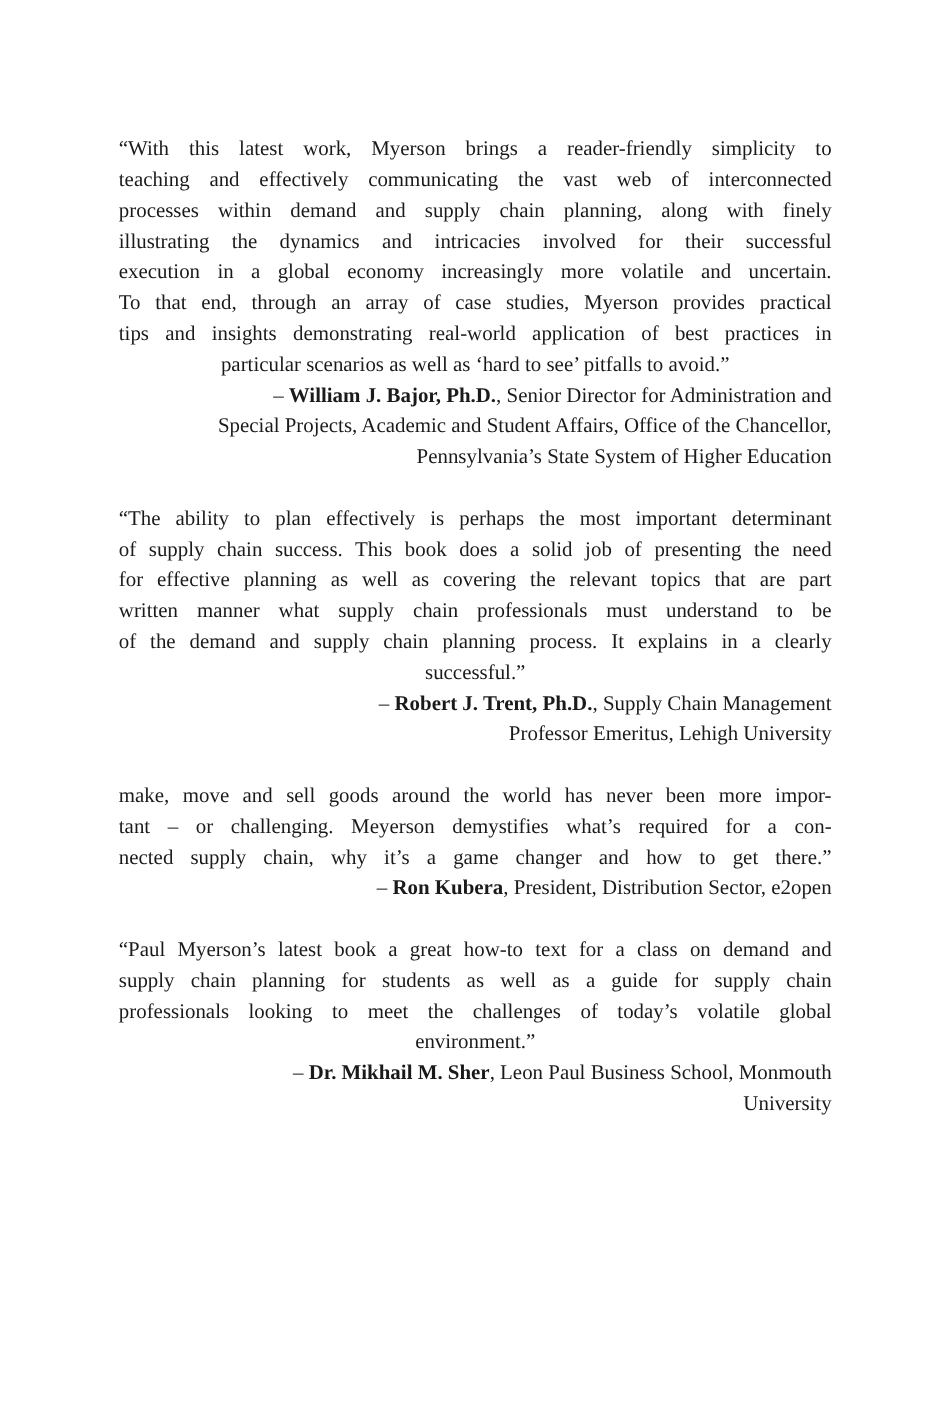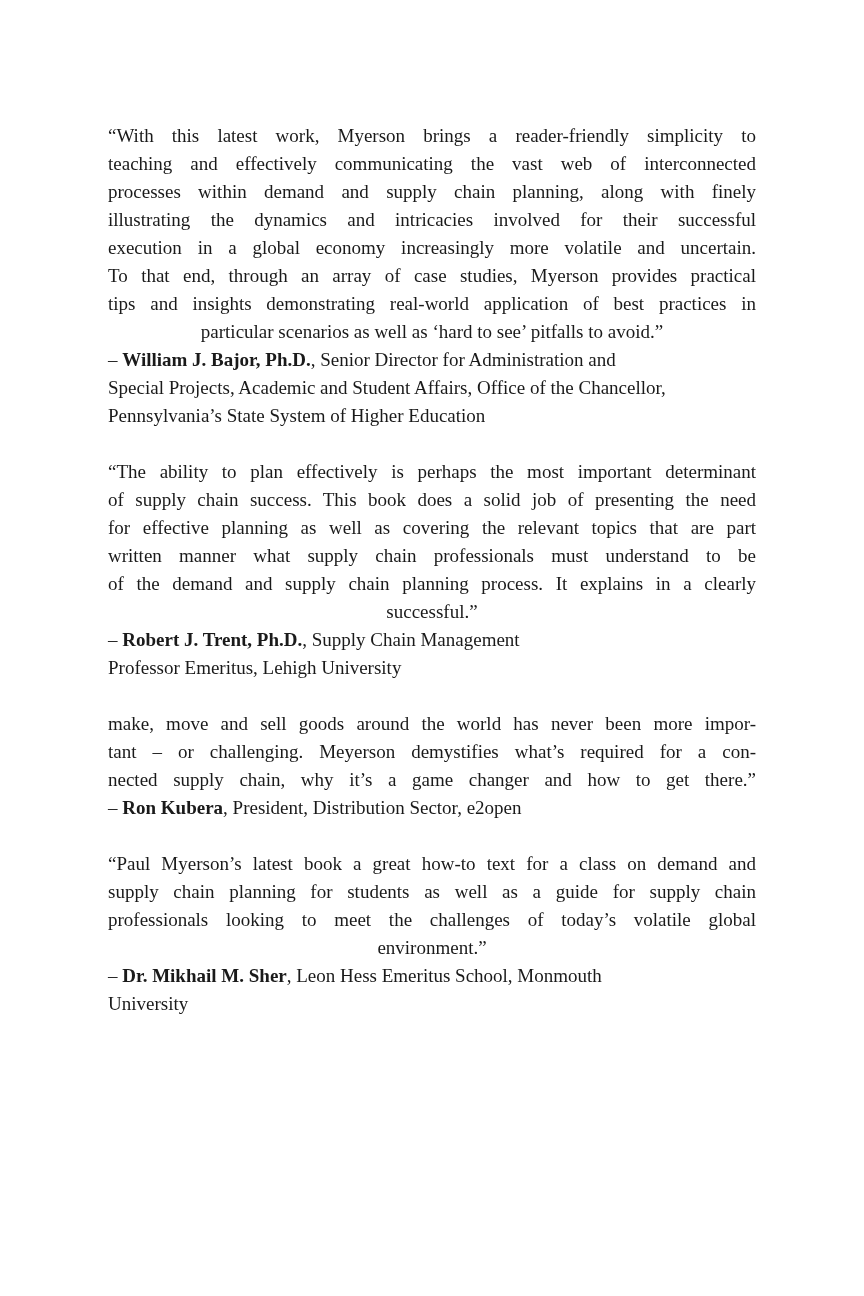--- a/index.html
+++ b/index.html
@@ -2,21 +2,21 @@
 <html><head>
 <meta charset="utf-8">
 <style>
   html, body { margin: 0; padding: 0; background: #ffffff; }
   body { width: 864px; height: 1296px; position: relative; overflow: hidden;
          font-family: "Liberation Serif", "DejaVu Serif", serif; color: #1a1a1a; }
   .page { position: absolute; left: 108px; top: 122px; width: 648px; }
   .line { font-size: 19px; line-height: 28px; height: 28px; white-space: nowrap; }
   .j { text-align: justify; text-align-last: justify; }
   .l { text-align: center; }
-  .r { text-align: left; }
+  .r { text-align: right; }
   .endorse { margin-bottom: 28px; }
   .endorse + .endorse { margin-top: 0; }
   b { font-weight: bold; }
 </style>
 </head>
 <body>
 
 <div class="page">
 
   <div class="endorse">
@@ -56,18 +56,18 @@
       <span>– </span><b>Ron Kubera</b><span>, President, Distribution Sector, e2open</span>
     </div>
   </div>
 
   <div class="endorse">
     <div class="line j">“Paul Myerson’s latest book a great how-to text for a class on demand and</div>
     <div class="line j">supply chain planning for students as well as a guide for supply chain</div>
     <div class="line j">professionals looking to meet the challenges of today’s volatile global</div>
     <div class="line l">environment.”</div>
     <div class="line r">
-      <span>– </span><b>Dr. Mikhail M. Sher</b><span>, Leon Hess Emeritus School, Monmouth</span>
+      <span>– </span><b>Dr. Mikhail M. Sher</b><span>, Leon Paul Business School, Monmouth</span>
     </div>
     <div class="line r">University</div>
   </div>
 
 </div>
 
 </body></html>

